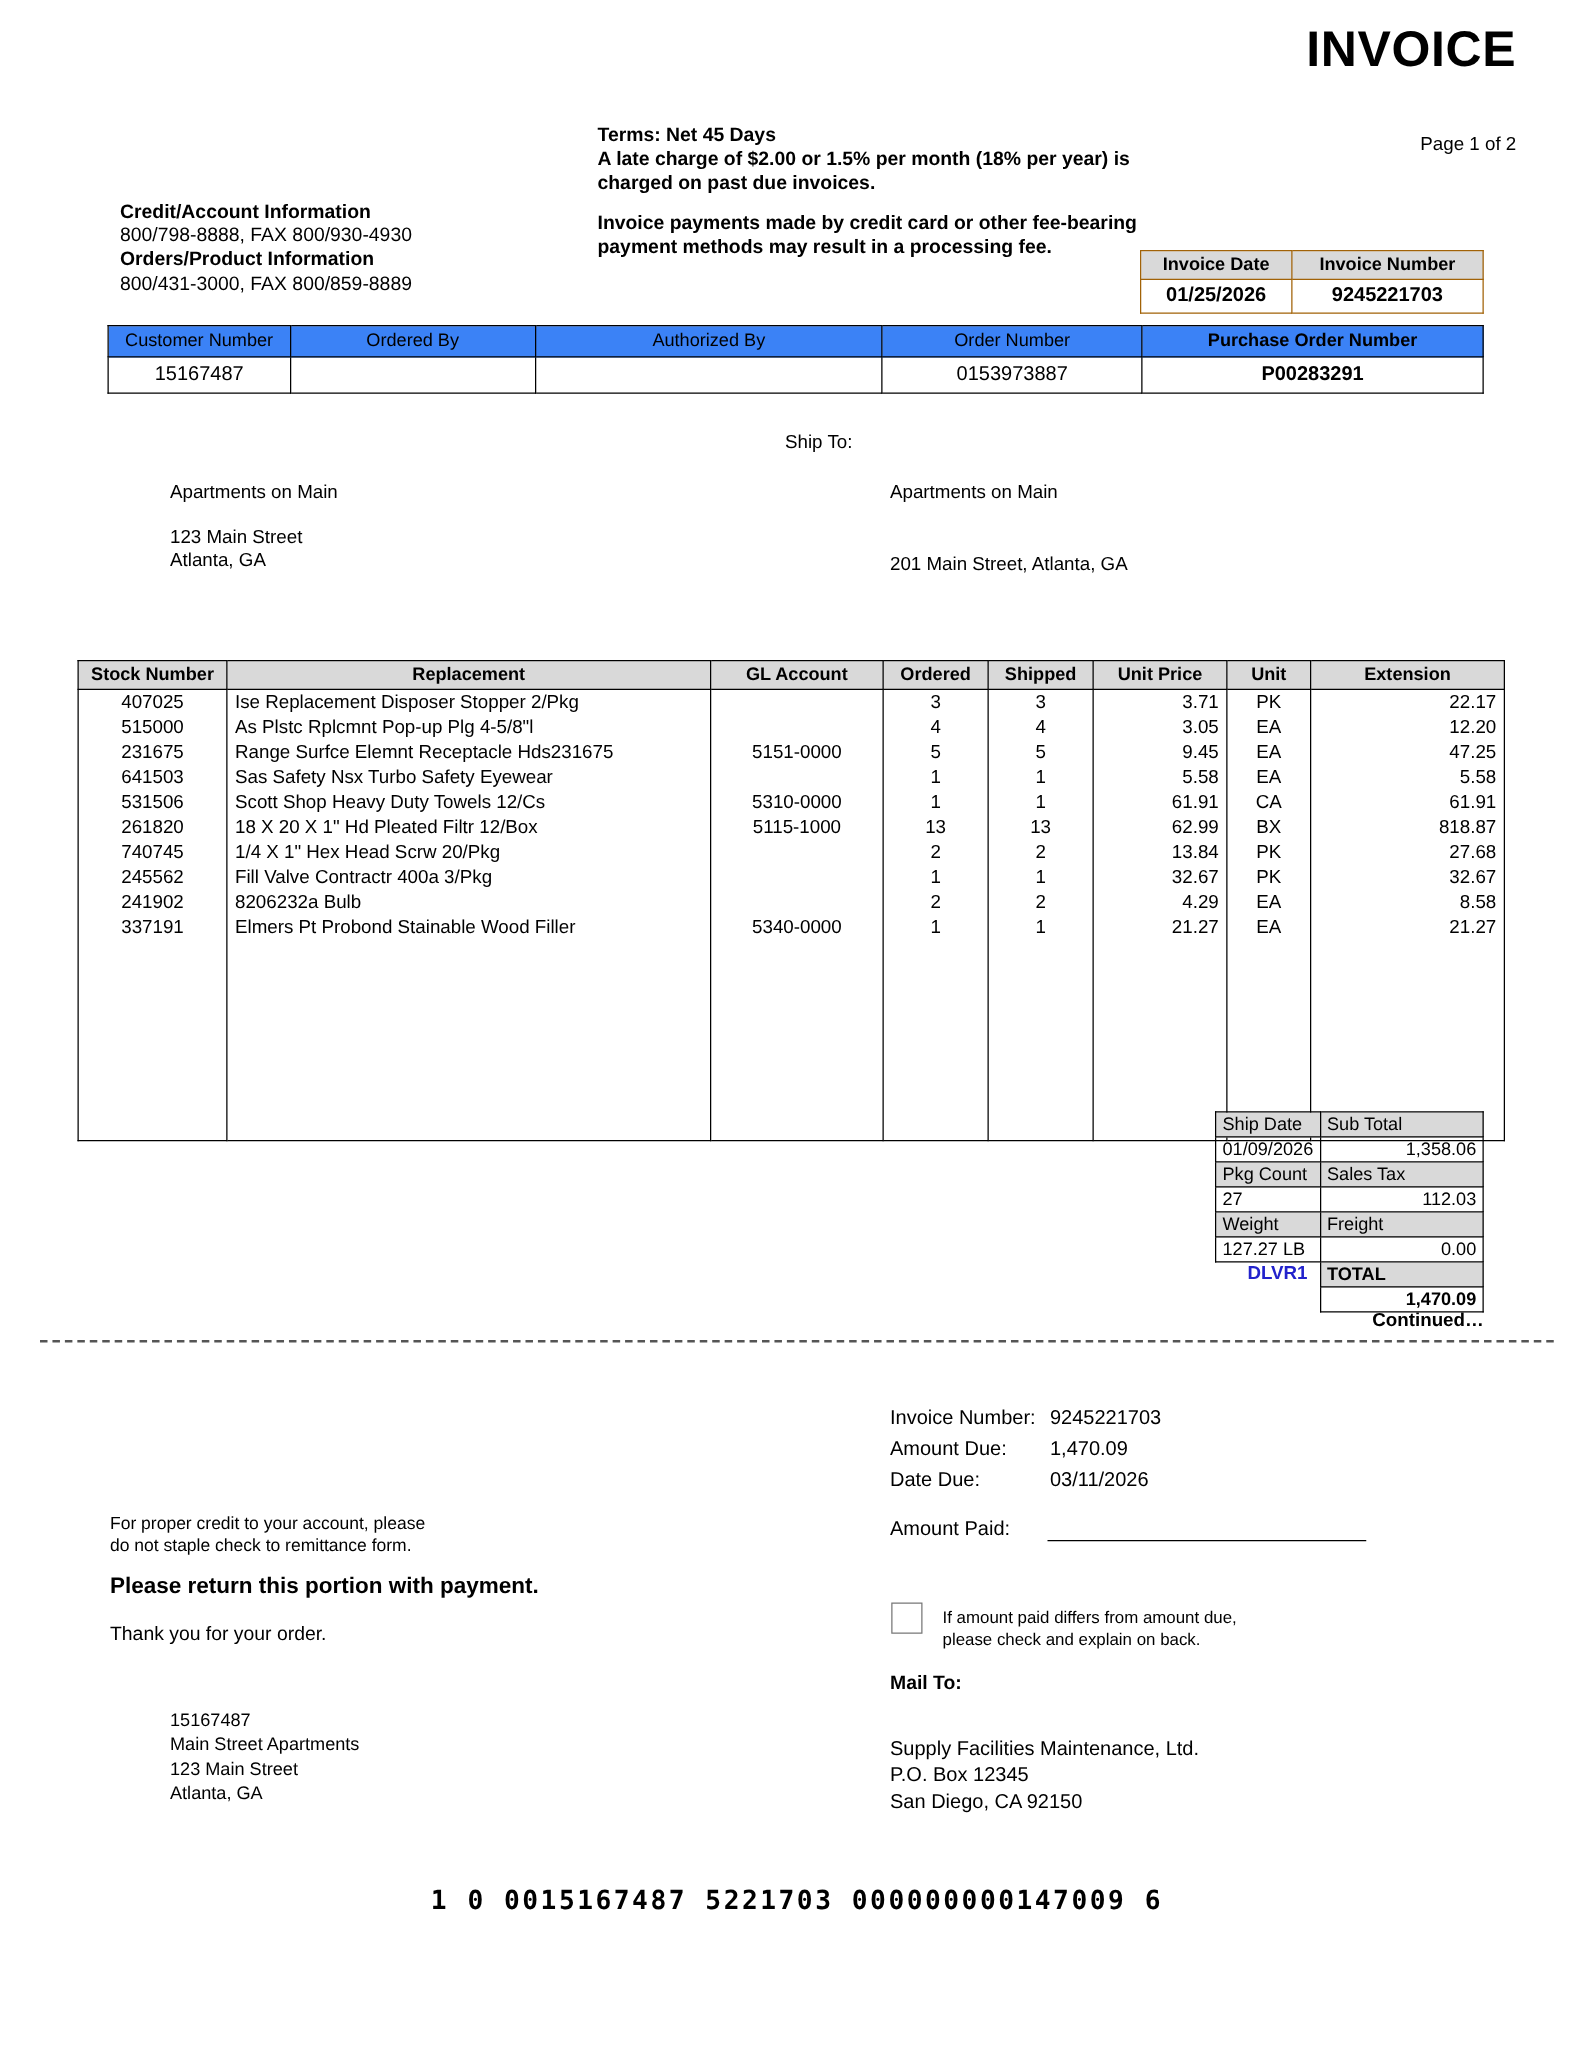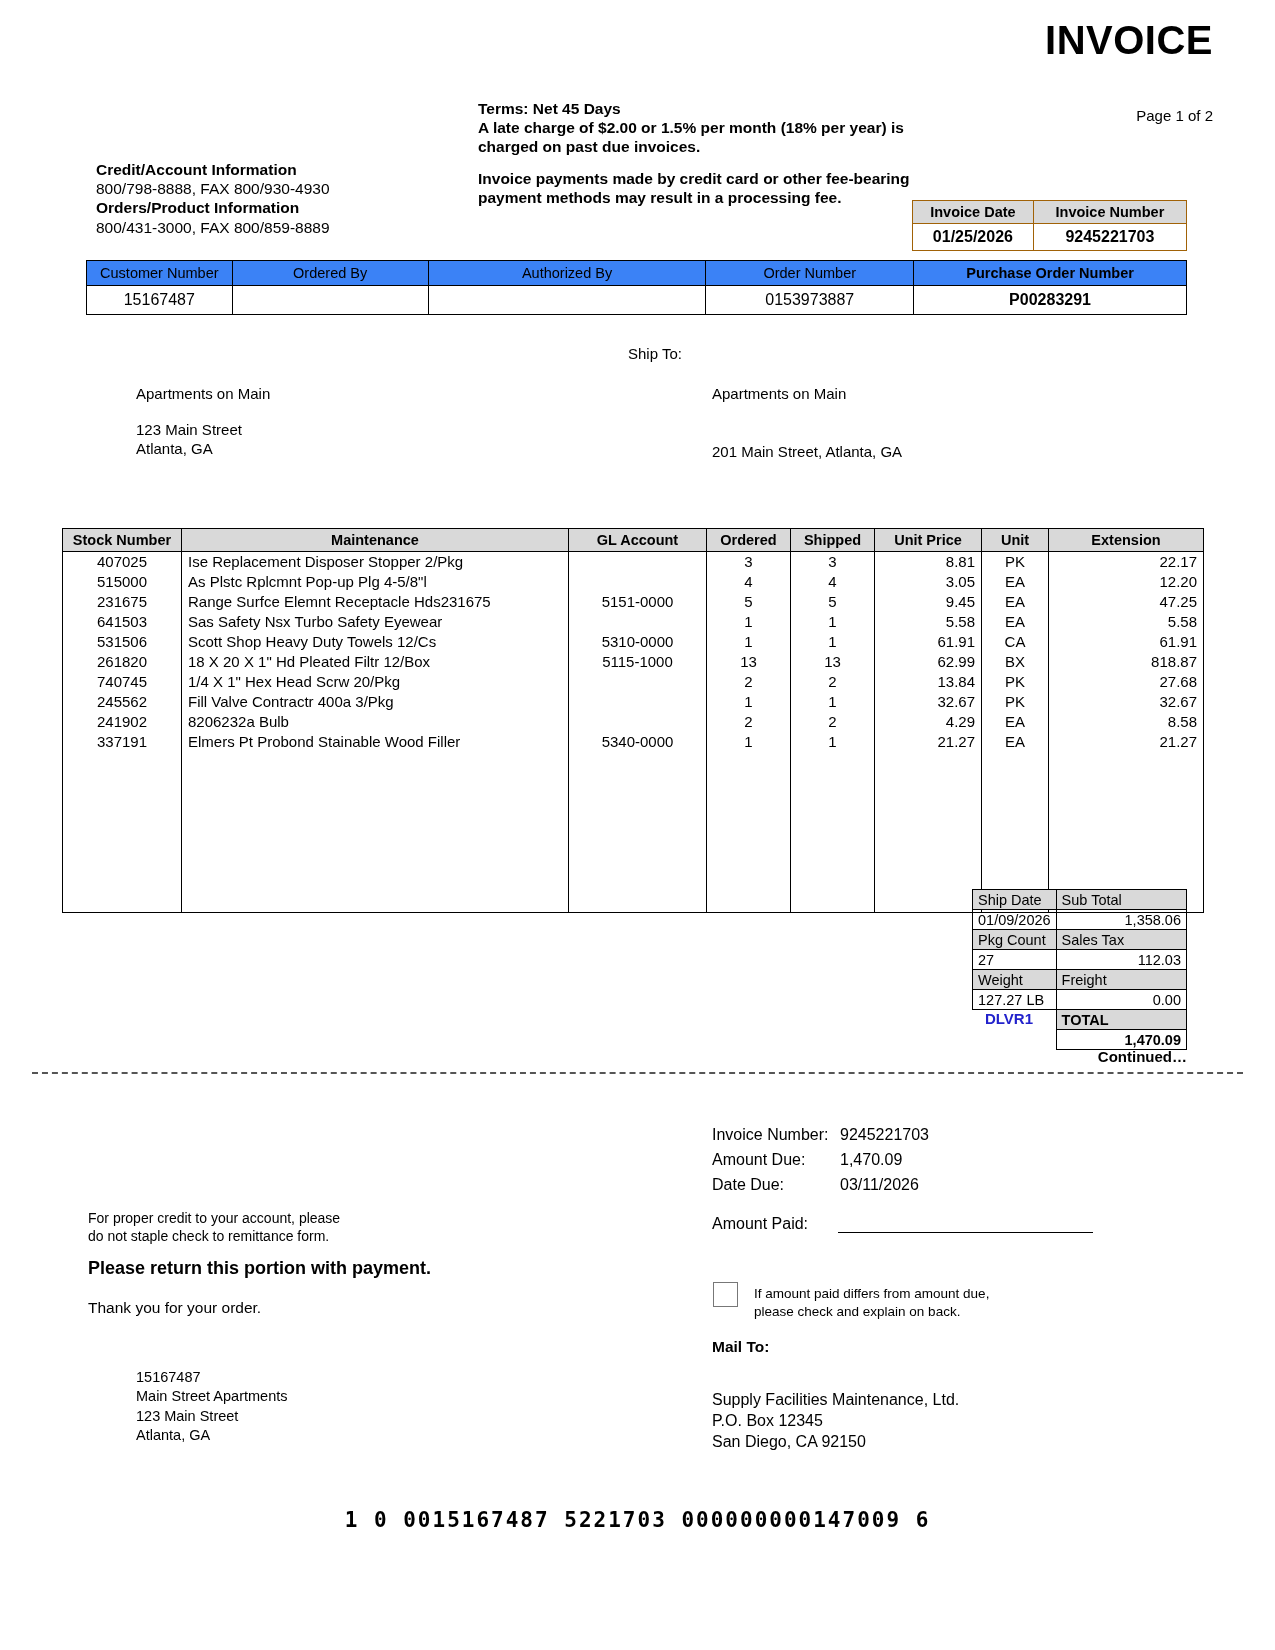--- a/index.html
+++ b/index.html
@@ -157,21 +157,21 @@
   .totals .hd { background: #d9d9d9; }
   .totals .hd.b { font-weight: bold; }
   .totals .num { text-align: right; }
   .totals .num.b { font-weight: bold; }
   .t-left { width: 72px; }
   .t-right { width: 135px; }
   .dlvr {
     top: 1010px;
     left: 972px;
     width: 74px;
-    text-align: center;
+    text-align: right;
     font-size: 15px;
     font-weight: bold;
     color: #2222cc;
   }
   .continued {
     top: 1048px;
     right: 88px;
     font-size: 15px;
     font-weight: bold;
   }
@@ -299,37 +299,37 @@
     <div>Atlanta, GA</div>
   </div>
   <div class="abs ship-name">Apartments on Main</div>
   <div class="abs ship-addr">201 Main Street, Atlanta, GA</div>
 
   <div class="abs items-wrap">
     <table class="items">
       <thead>
         <tr>
           <th class="col-stock">Stock Number</th>
-          <th class="col-desc">Maintenance</th>
+          <th class="col-desc">Replacement</th>
           <th class="col-gl">GL Account</th>
           <th class="col-ord">Ordered</th>
           <th class="col-ship">Shipped</th>
           <th class="col-price" style="text-align:center">Unit Price</th>
           <th class="col-unit">Unit</th>
           <th class="col-ext" style="text-align:center">Extension</th>
         </tr>
       </thead>
       <tbody id="items-body">
           <tr>
             <td class="col-stock">407025</td>
             <td class="col-desc">Ise Replacement Disposer Stopper 2/Pkg</td>
             <td class="col-gl"></td>
             <td class="col-ord">3</td>
             <td class="col-ship">3</td>
-            <td class="col-price">8.81</td>
+            <td class="col-price">3.71</td>
             <td class="col-unit">PK</td>
             <td class="col-ext">22.17</td>
           </tr>
           <tr>
             <td class="col-stock">515000</td>
             <td class="col-desc">As Plstc Rplcmnt Pop-up Plg 4-5/8"l</td>
             <td class="col-gl"></td>
             <td class="col-ord">4</td>
             <td class="col-ship">4</td>
             <td class="col-price">3.05</td>

